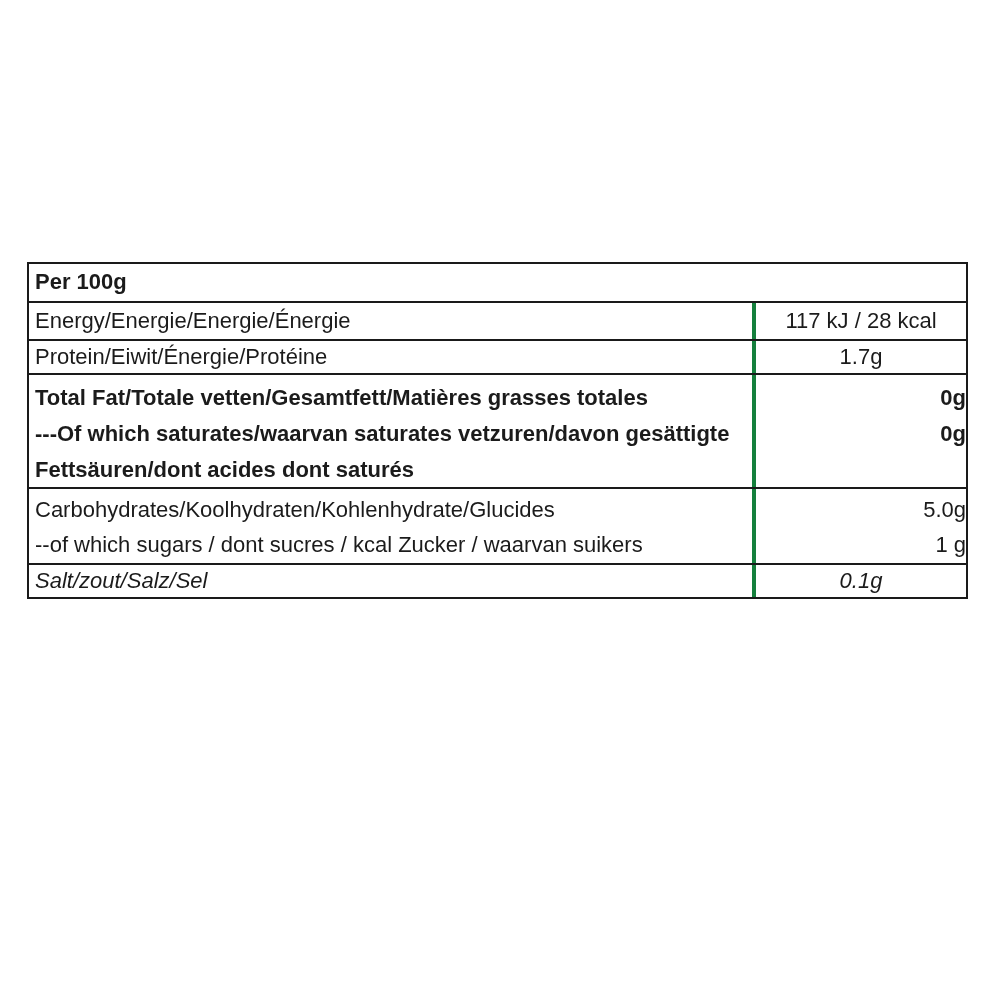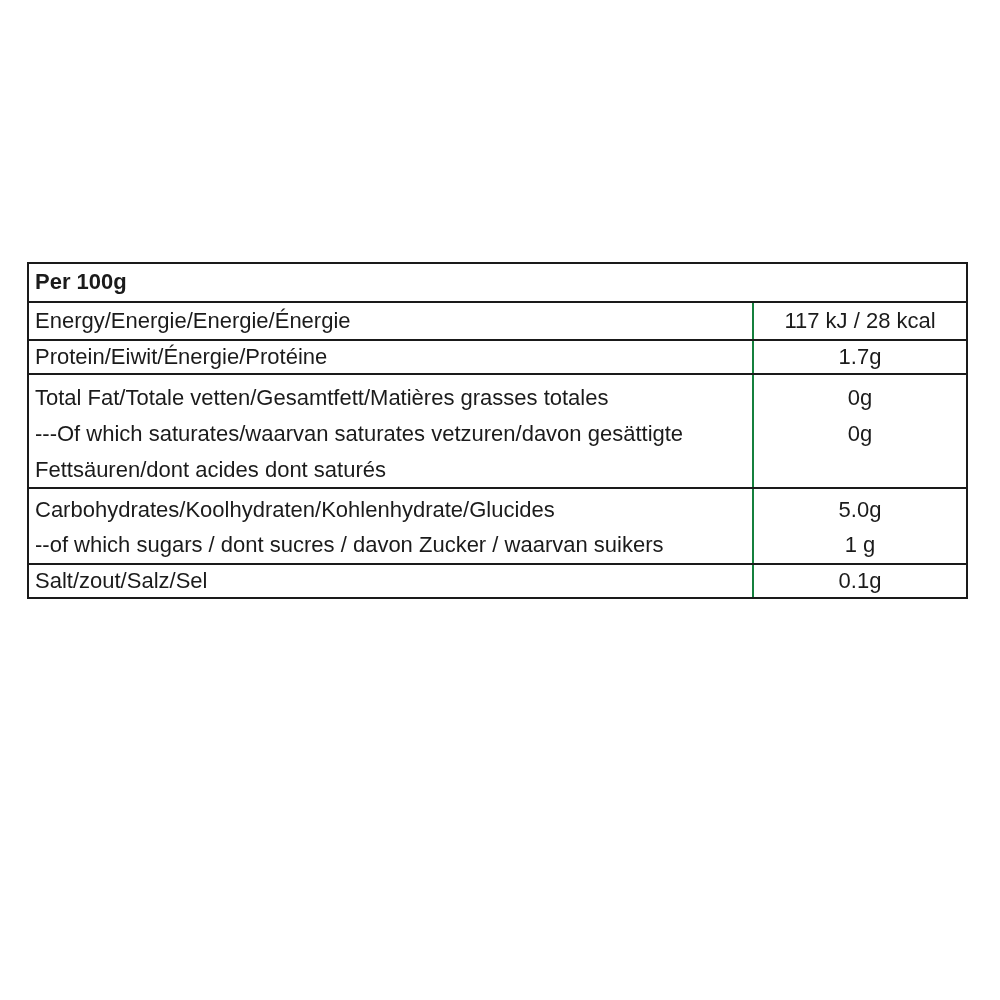--- a/index.html
+++ b/index.html
@@ -37,48 +37,48 @@
   .cell-label {
     flex: 1 1 auto;
     padding-left: 6px;
     box-sizing: border-box;
     overflow: hidden;
     white-space: nowrap;
     border-radius: 18px;
   }
   .cell-value {
     flex: 0 0 214px;
-    border-left: 2px solid #15803d;
+    border-left: 4px solid #15803d;
     box-sizing: border-box;
-    text-align: center;
+    text-align: right;
   }
   
   .row.single .cell-label,
   .row.single .cell-value {
     display: flex;
     align-items: center;
   }
   .row.single .cell-value { justify-content: center; }
   .header-row {
     height: 37px;
     font-weight: bold;
     display: flex;
     align-items: center;
     padding-left: 6px;
     box-sizing: border-box;
   }
   .row-energy  { height: 38px; }
   .row-protein { height: 34px; }
   .row-fat     { height: 114px; }
   .row-carb    { height: 76px; gap: 48px; }
-  .row-salt    { height: 34px; }
+  .row-salt    { height: 34px; font-style: italic; }
   
   .row.multi .cell-label,
   .row.multi .cell-value { display: block; }
-  .row-fat .line  { line-height: 36px; height: 36px; }
+  .row-fat .line  { line-height: 36px; height: 36px; font-weight: bold; }
   .row-fat .cell-label, .row-fat .cell-value { padding-top: 5px; }
   .row-carb .line { line-height: 35px; height: 35px; }
   .row-carb .cell-label, .row-carb .cell-value { padding-top: 3px; }
 </style>
 </head>
 <body>
 
 <div class="canvas">
   <div class="nutrition-table">
 
@@ -104,21 +104,21 @@
       </div>
       <div class="cell-value">
         <div class="line">0g</div>
         <div class="line">0g</div>
       </div>
     </div>
 
     <div class="row multi row-carb">
       <div class="cell-label">
         <div class="line">Carbohydrates/Koolhydraten/Kohlenhydrate/Glucides</div>
-        <div class="line">--of which sugars / dont sucres / davon Zucker / waarvan suikers</div>
+        <div class="line">--of which sugars / dont sucres / kcal Zucker / waarvan suikers</div>
       </div>
       <div class="cell-value">
         <div class="line">5.0g</div>
         <div class="line">1 g</div>
       </div>
     </div>
 
     <div class="row single row-salt">
       <div class="cell-label">Salt/zout/Salz/Sel</div>
       <div class="cell-value">0.1g</div>

